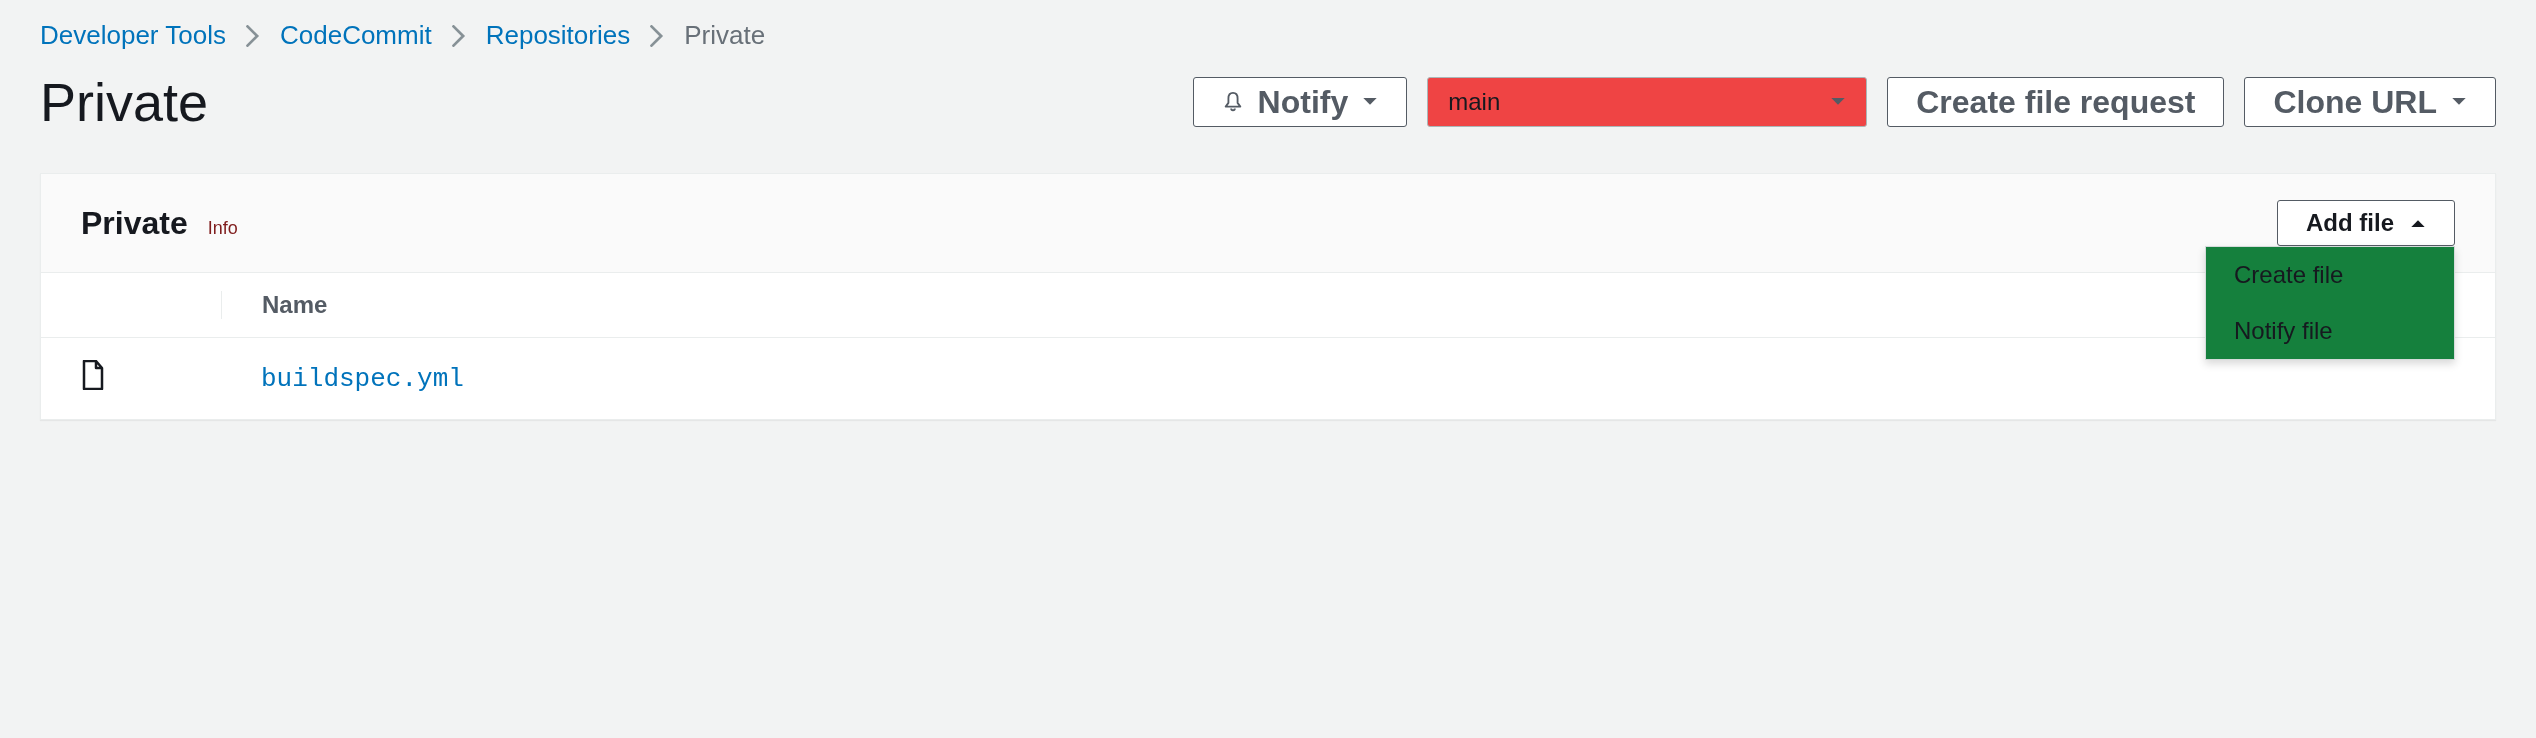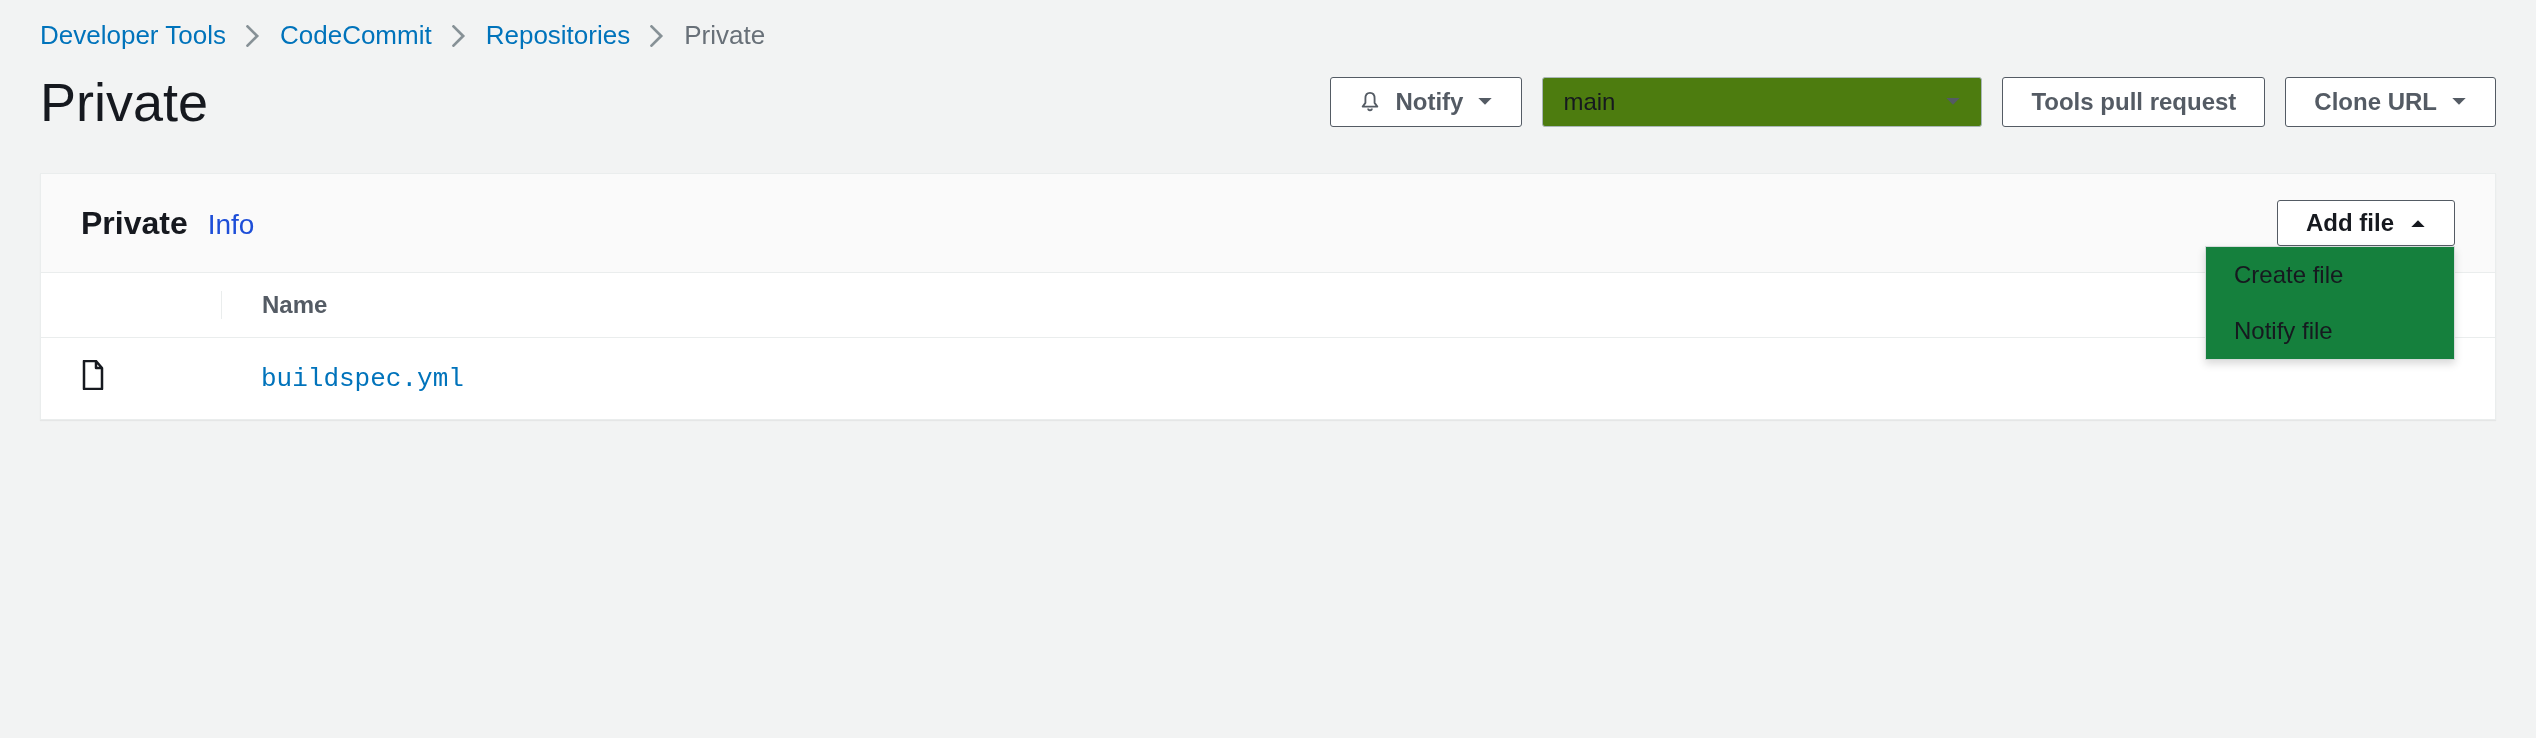--- a/index.html
+++ b/index.html
@@ -44,32 +44,32 @@
   .header-actions {
     display: flex;
     align-items: center;
     gap: 20px;
   }
   .btn {
     background: #fff;
     border: 1.5px solid #545b64;
     color: #545b64;
     font-weight: 700;
-    font-size: 24px;
+    font-size: 32px;
     padding: 10px 28px;
     border-radius: 3px;
     cursor: pointer;
     display: inline-flex;
     align-items: center;
     gap: 14px;
     height: 50px;
   }
   .btn .caret { display:inline-flex; }
   .branch-select {
-    background: #4d7c0f;
+    background: #ef4444;
     border: 1.5px solid #aab7b8;
     color: #16191f;
     font-size: 24px;
     padding: 10px 20px;
     border-radius: 3px;
     cursor: pointer;
     display: inline-flex;
     align-items: center;
     justify-content: space-between;
     height: 50px;
@@ -95,22 +95,22 @@
     display: flex;
     align-items: baseline;
     gap: 20px;
   }
   .panel-title {
     font-size: 32px;
     font-weight: 700;
     color: #16191f;
   }
   .info-link {
-    color: #1d4ed8;
-    font-size: 28px;
+    color: #7f1d1d;
+    font-size: 18px;
     cursor: pointer;
   }
   .addfile-wrap { position: relative; text-decoration: underline; }
   .addfile-btn {
     background: #fff;
     border: 1.5px solid #545b64;
     color: #16191f;
     font-weight: 700;
     font-size: 24px;
     padding: 8px 28px;
@@ -206,21 +206,21 @@
     </button>
     <div class="branch-select">
       <span>main</span>
       <span class="caret">
         <svg width="16" height="12" viewBox="0 0 12 8">
                 <path d="M1 1 L6 6 L11 1 Z" fill="#545b64"></path>
               </svg>
       </span>
     </div>
     <button class="btn">
-      <span>Tools pull request</span>
+      <span>Create file request</span>
     </button>
     <button class="btn">
       <span>Clone URL</span>
       <span class="caret">
         <svg width="16" height="12" viewBox="0 0 12 8">
                 <path d="M1 1 L6 6 L11 1 Z" fill="#545b64"></path>
               </svg>
       </span>
     </button>
   </div>

